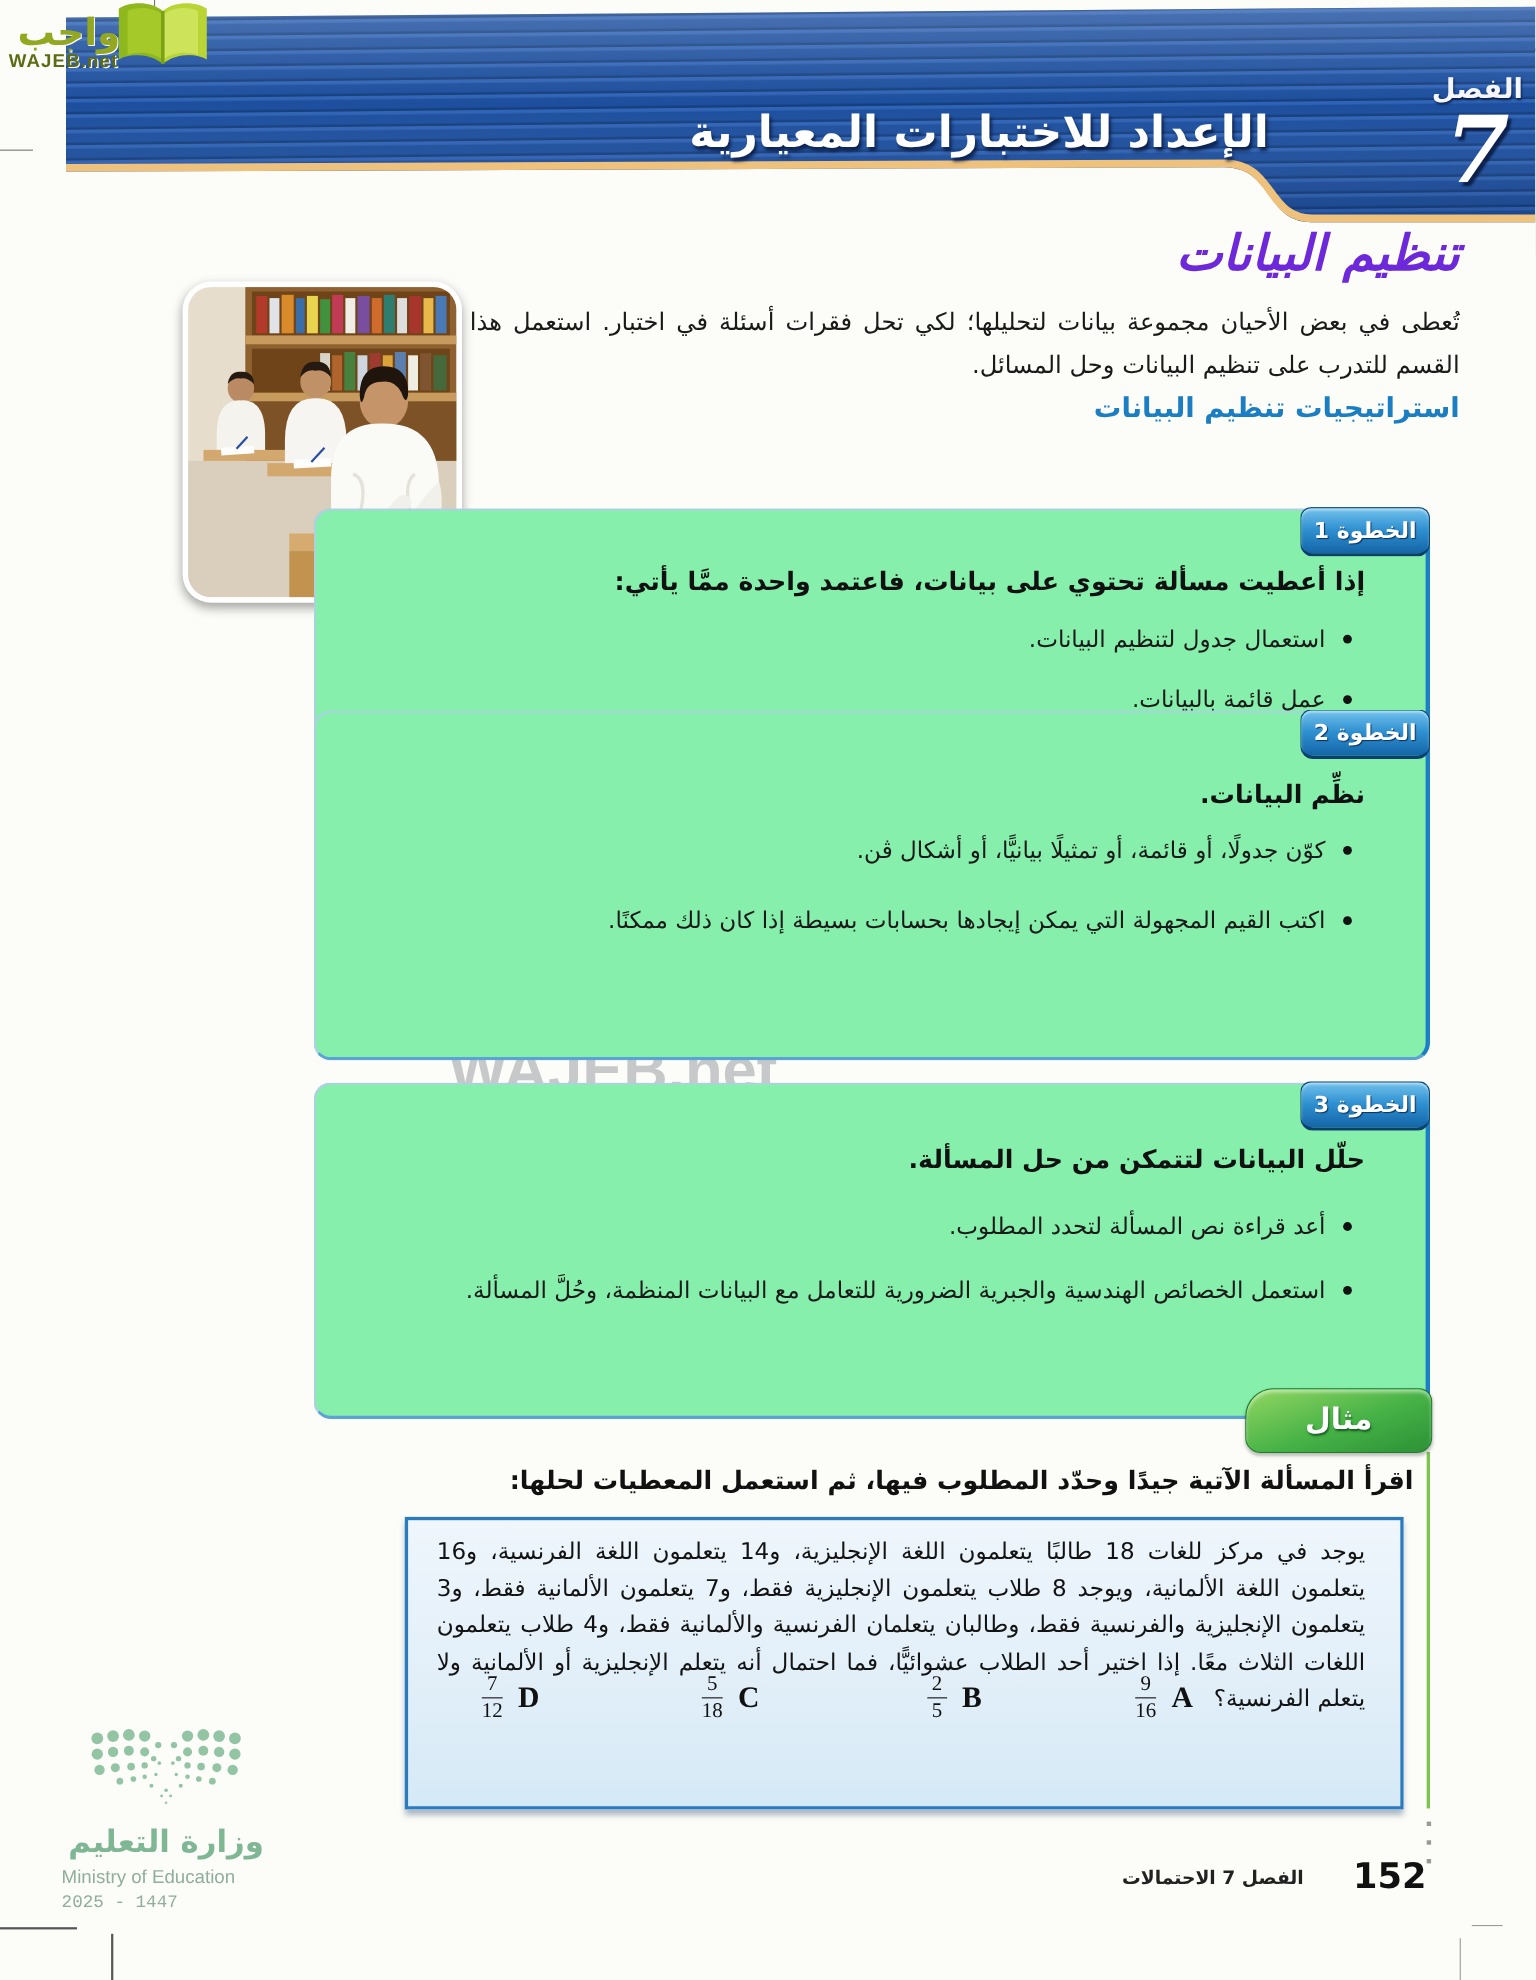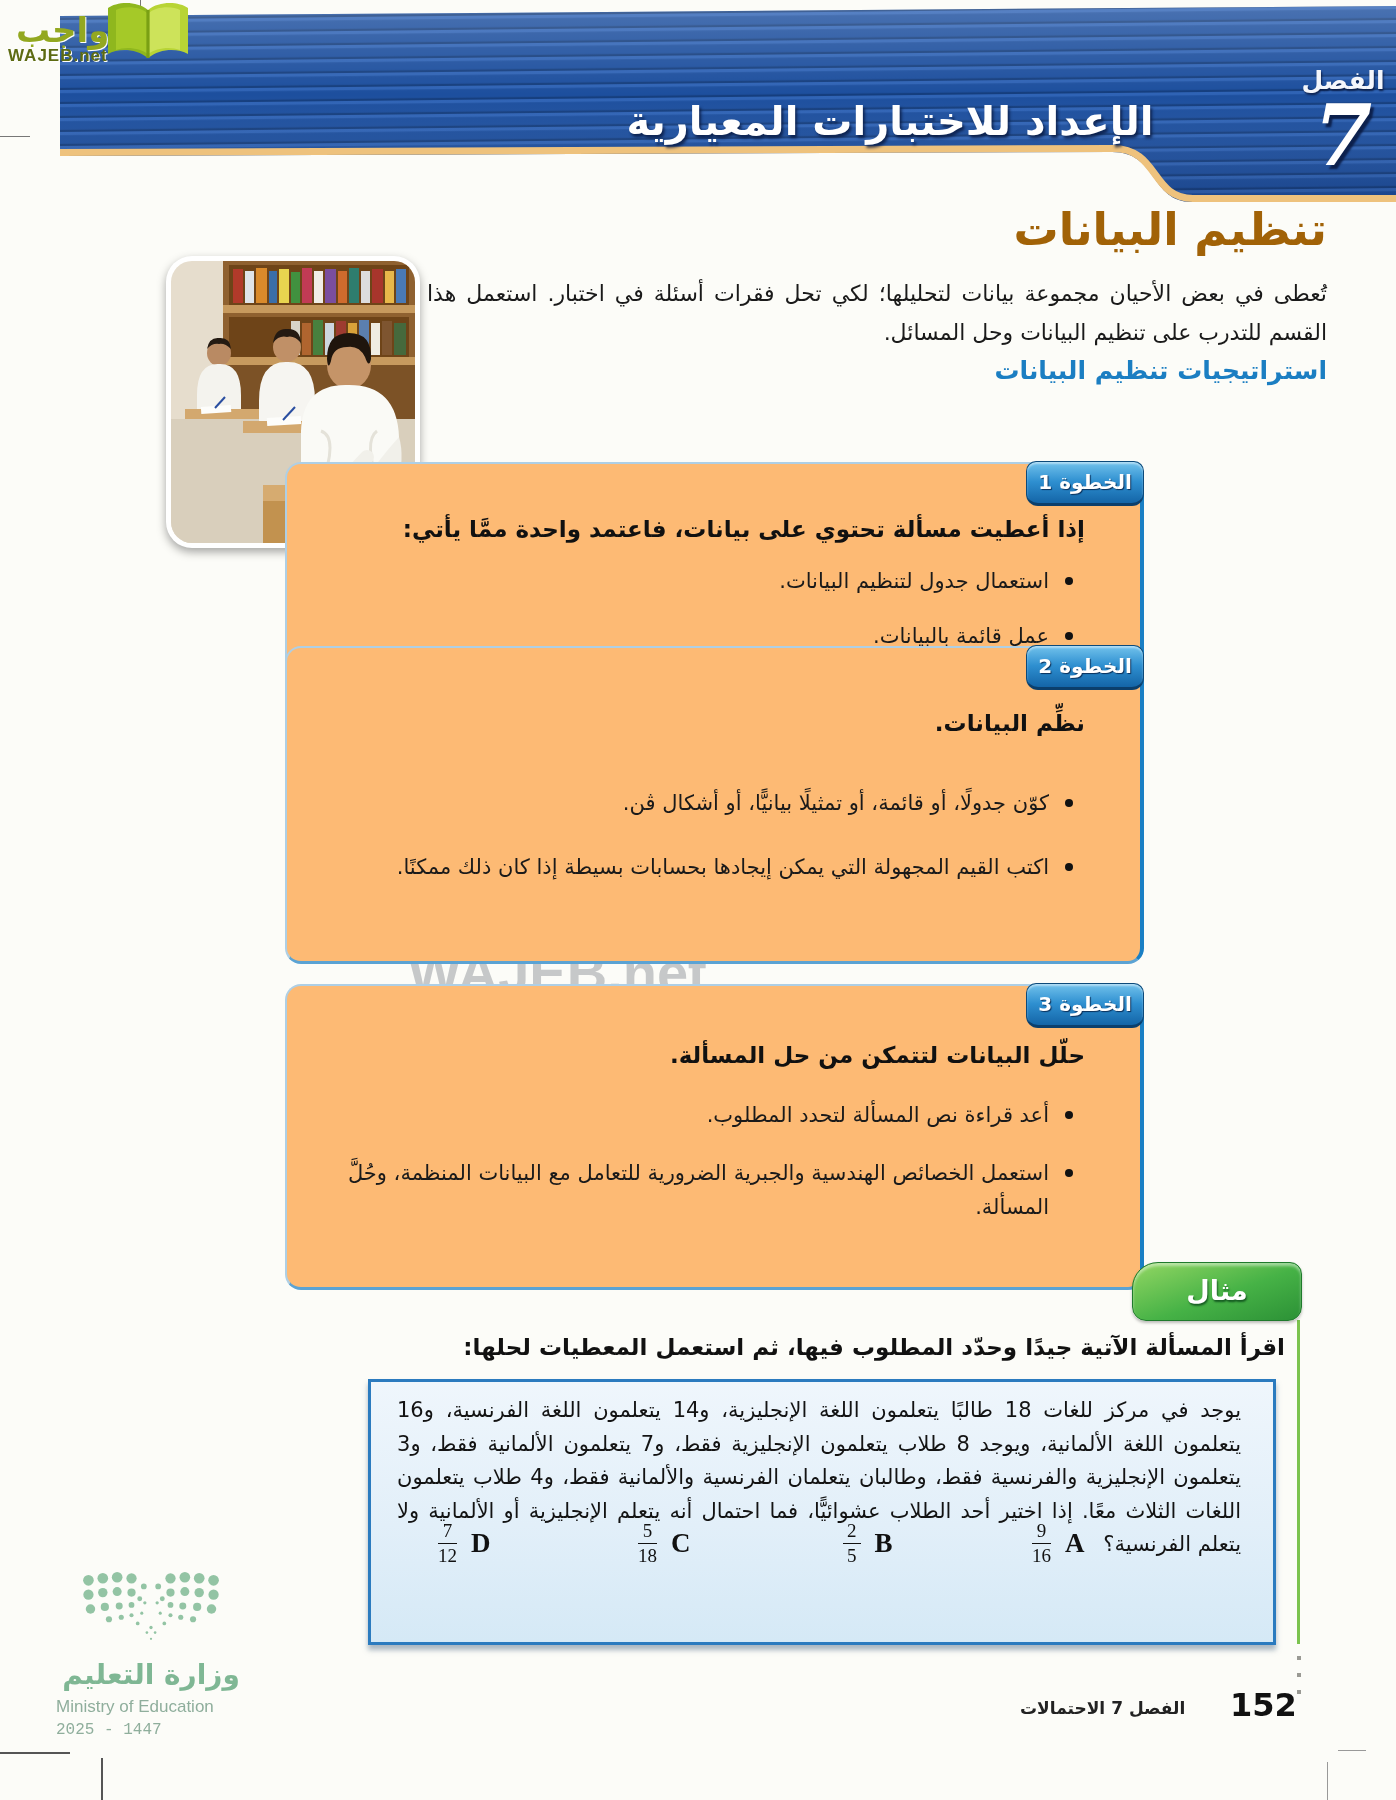--- a/index.html
+++ b/index.html
@@ -34,36 +34,36 @@
   .watermark { position:absolute; left:400px; top:700px; width:580px; height:330px;
     pointer-events:none; z-index:5; }
   .watermark .ar { position:absolute; left:0; top:30px; font-size:132px; font-weight:bold;
     color:#b9c353; opacity:.5; direction:rtl; }
   .watermark .net { position:absolute; left:8px; top:240px; font-size:56px; font-weight:bold;
     color:#9b9fa3; opacity:.55; font-family:"Liberation Sans", sans-serif; }
   .watermark svg { position:absolute; left:250px; top:0; opacity:.45; }
 
   
   .intro-heading { position:absolute; right:69px; top:203px; direction:rtl;
-    font-size:45px; font-weight:bold; color:#a16207; }
+    font-size:45px; font-weight:bold; color:#6d28d9;font-style:italic; }
   .intro-paragraph { position:absolute; right:69px; top:274px; width:900px; direction:rtl;
     font-size:22px; line-height:39px; color:#1a1a1a; text-align:justify; }
   .intro-subheading { position:absolute; right:69px; top:356px; direction:rtl;
     font-size:25px; font-weight:bold; color:#1b7ec2; }
 
   
   .photo { position:absolute; left:166px; top:256px; width:254px; height:292px;
     border-radius:26px; background:#fff; padding:5px;
     box-shadow:0 4px 10px rgba(0,0,0,.35); z-index:4; }
   .photo svg { border-radius:21px; display:block; }
 
   
-  .step-box { position:absolute; left:285px; width:859px; border:2px solid #aecfe5;
+  .step-box { position:absolute; left:285px; width:1015px; border:2px solid #aecfe5;
     border-right:4px solid #1a7fc4; border-bottom:3px solid #5ba3d4;
-    border-radius:16px; background:#fdba74; z-index:6; }
+    border-radius:16px; background:#86efac; z-index:6; }
   .step-tab { position:absolute; top:-3px; right:-4px; width:118px; height:45px;
     background:linear-gradient(180deg,#72c2ec 0%,#2e8fd0 48%,#1465a7 100%);
     border:1px solid #0d4a7a; border-bottom:3px solid #0b3f6c;
     border-radius:10px 10px 12px 12px; color:#fff; font-size:20px; font-weight:bold;
     direction:rtl; text-align:center; line-height:40px;
     text-shadow:1px 1px 1px rgba(8,40,80,.9);
     box-shadow:inset 0 2px 2px rgba(255,255,255,.45); }
   .step-body { padding:52px 55px 18px 22px; direction:rtl; }
   .step-lead { font-size:23px; font-weight:bold; color:#111; margin-bottom:22px; }
   .bullet { display:flex; direction:rtl; margin:0 12px 21px 0; }
@@ -253,21 +253,21 @@
       <div class="bullet">
           <span class="dot"></span>
           <span class="txt">عرض البيانات مثل: التمثيل بالأعمدة، أشكال ڤن، القطاعات الدائرية، التمثيل بالخطوط أو الصندوق وطرفيه لتنظيمها.</span>
         </div>
     </div>
   </div>
 
   <div class="step-box" style="top:646px;height:318px;">
     <div class="step-tab">الخطوة 2</div>
     <div class="step-body" style="padding-top:62px;">
-      <div class="step-lead" style="margin-bottom:50px;">نظِّم البيانات.</div>
+      <div class="step-lead" style="margin-bottom:20px;">نظِّم البيانات.</div>
       <div class="bullet" style="margin-bottom:30px;">
           <span class="dot"></span>
           <span class="txt">كوّن جدولًا، أو قائمة، أو تمثيلًا بيانيًّا، أو أشكال ڤن.</span>
         </div>
       <div class="bullet">
           <span class="dot"></span>
           <span class="txt">اكتب القيم المجهولة التي يمكن إيجادها بحسابات بسيطة إذا كان ذلك ممكنًا.</span>
         </div>
     </div>
   </div>

